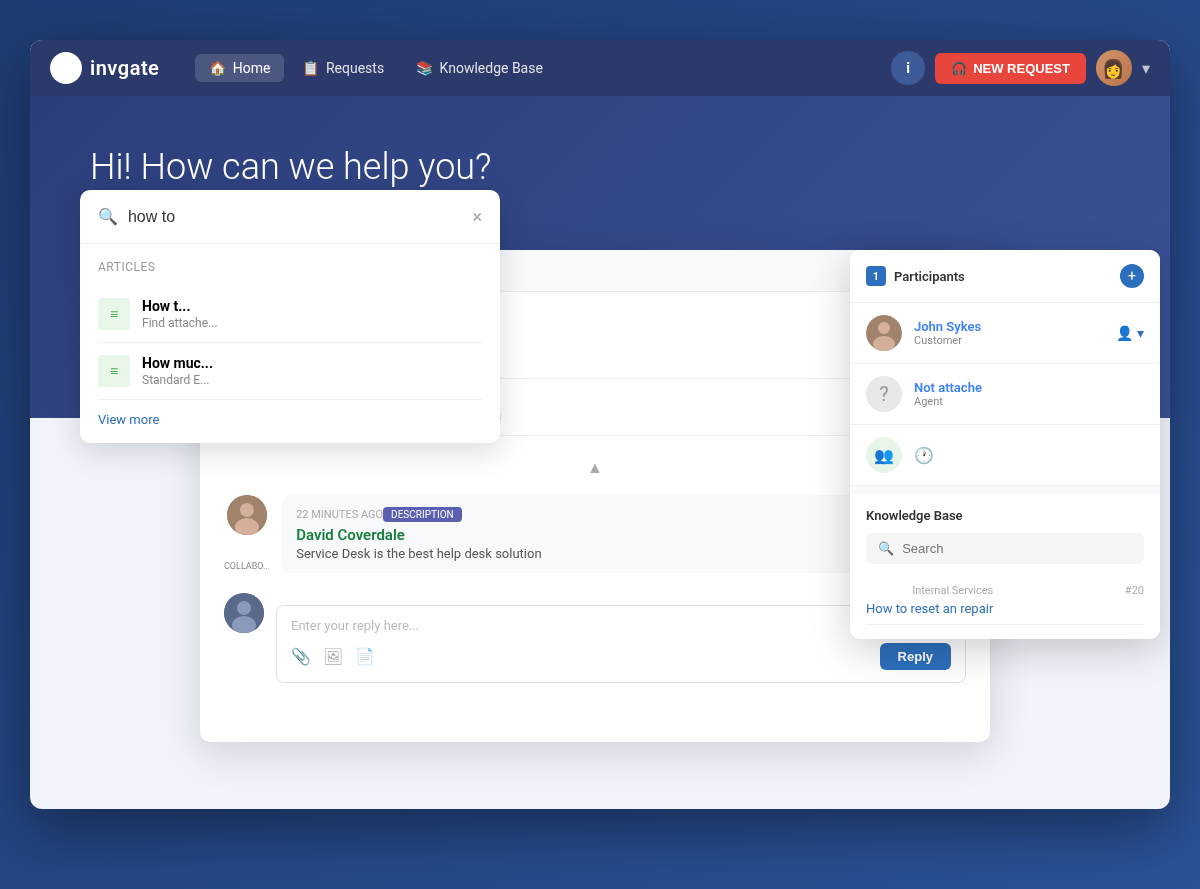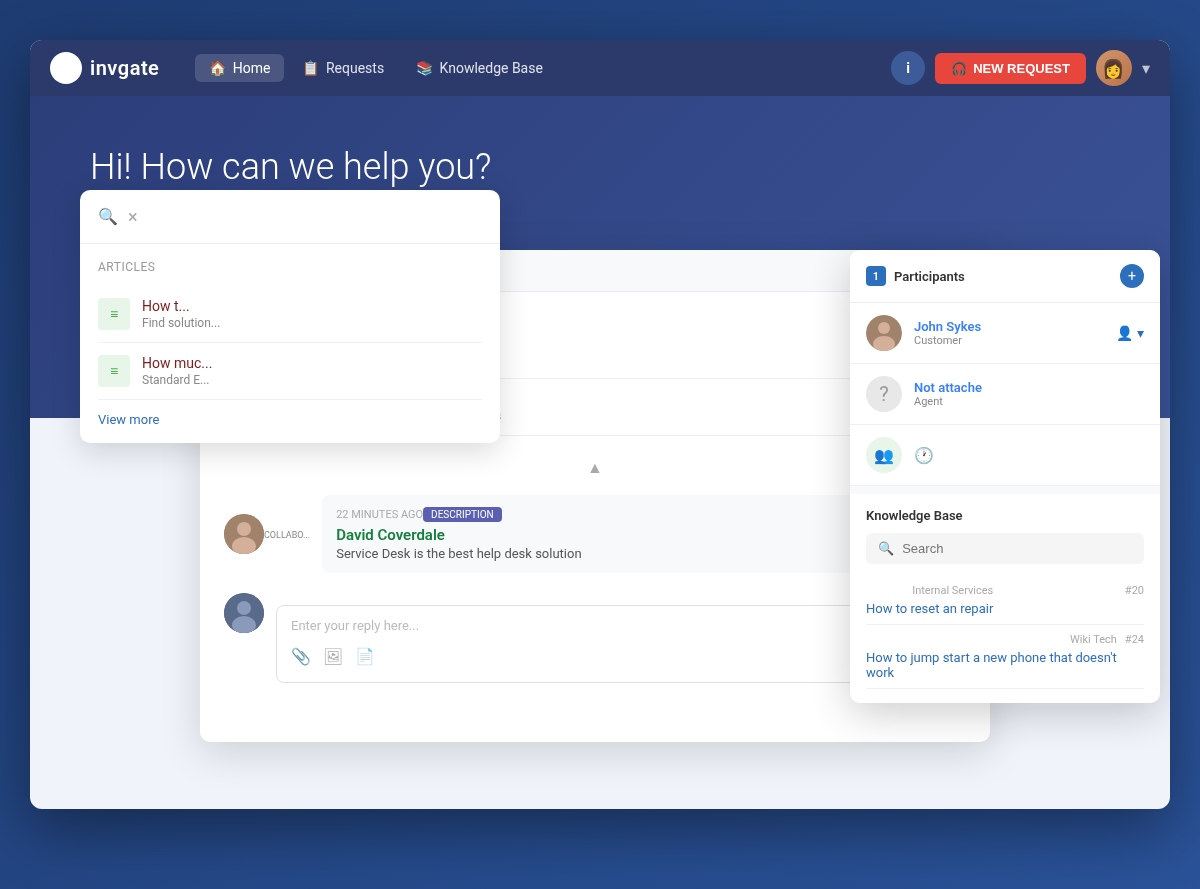--- a/index.html
+++ b/index.html
@@ -223,22 +223,22 @@
       display: flex;
       align-items: center;
       justify-content: center;
       color: #4caf50;
       font-size: 14px;
       flex-shrink: 0;
     }
 
     .article-content .article-title {
       font-size: 14px;
-      font-weight: 400;
-      color: #7f1d1d;
+      font-weight: 700;
+      color: #000000;
     }
 
     .article-content .article-desc {
       font-size: 12px;
       color: #888;
       margin-top: 2px;
     }
 
     .view-more-link {
       color: #2d6fbc;
@@ -711,30 +711,31 @@
     </div>
   </nav>
 
   <div class="hero-area">
     <h1 class="hero-title">Hi! How can we help you?</h1>
   </div>
 
   <div class="search-panel" style="top: 150px; left: 50px;">
     <div class="search-bar">
       <span class="search-icon">🔍</span>
+      <input class="search-input" type="text" value="how to" style="">
       <span class="search-close">×</span>
     </div>
     <div class="search-results">
       <div class="search-section-label">Articles</div>
 
       <div class="article-item">
         <div class="article-icon">≡</div>
         <div class="article-content">
           <div class="article-title">How t...</div>
-          <div class="article-desc">Find solution...</div>
+          <div class="article-desc">Find attache...</div>
         </div>
       </div>
 
       <div class="article-item">
         <div class="article-icon">≡</div>
         <div class="article-content">
           <div class="article-title">How muc...</div>
           <div class="article-desc">Standard E...</div>
         </div>
       </div>
@@ -786,21 +787,21 @@
           <div class="meta-item">
             <span class="meta-label">Resolution</span>
             <span class="meta-value">2 work days</span>
           </div>
         </div>
 
         <div class="collapse-btn">▲</div>
 
         <div class="message-area">
           <div class="message-item">
-            <div style="display:flex; flex-direction: row; align-items: center;">
+            <div style="display:flex; flex-direction: column; align-items: center; gap: 24px;">
               <div class="message-avatar message-avatar-david">
                 <svg width="40" height="40" viewBox="0 0 40 40">
                   <circle cx="20" cy="20" r="20" fill="#a0836a"></circle>
                   <circle cx="20" cy="15" r="7" fill="#d4b09a"></circle>
                   <ellipse cx="20" cy="32" rx="12" ry="9" fill="#d4b09a"></ellipse>
                 </svg>
               </div>
               <span class="collabo-label">COLLABO...</span>
             </div>
             <div class="message-bubble">
@@ -890,23 +891,16 @@
       </div>
 
       <div class="kb-item">
         <div>
           <div class="kb-category">Internal Services</div>
           <div class="kb-link">How to reset an repair</div>
         </div>
         <span class="kb-number">#20</span>
       </div>
 
-      <div class="kb-item">
-        <div>
-          <div class="kb-category">Wiki Tech</div>
-          <div class="kb-link">How to jump start a new phone that doesn't work</div>
-        </div>
-        <span class="kb-number">#24</span>
-      </div>
     </div>
   </div>
 
 </div>
 
 </body></html>

